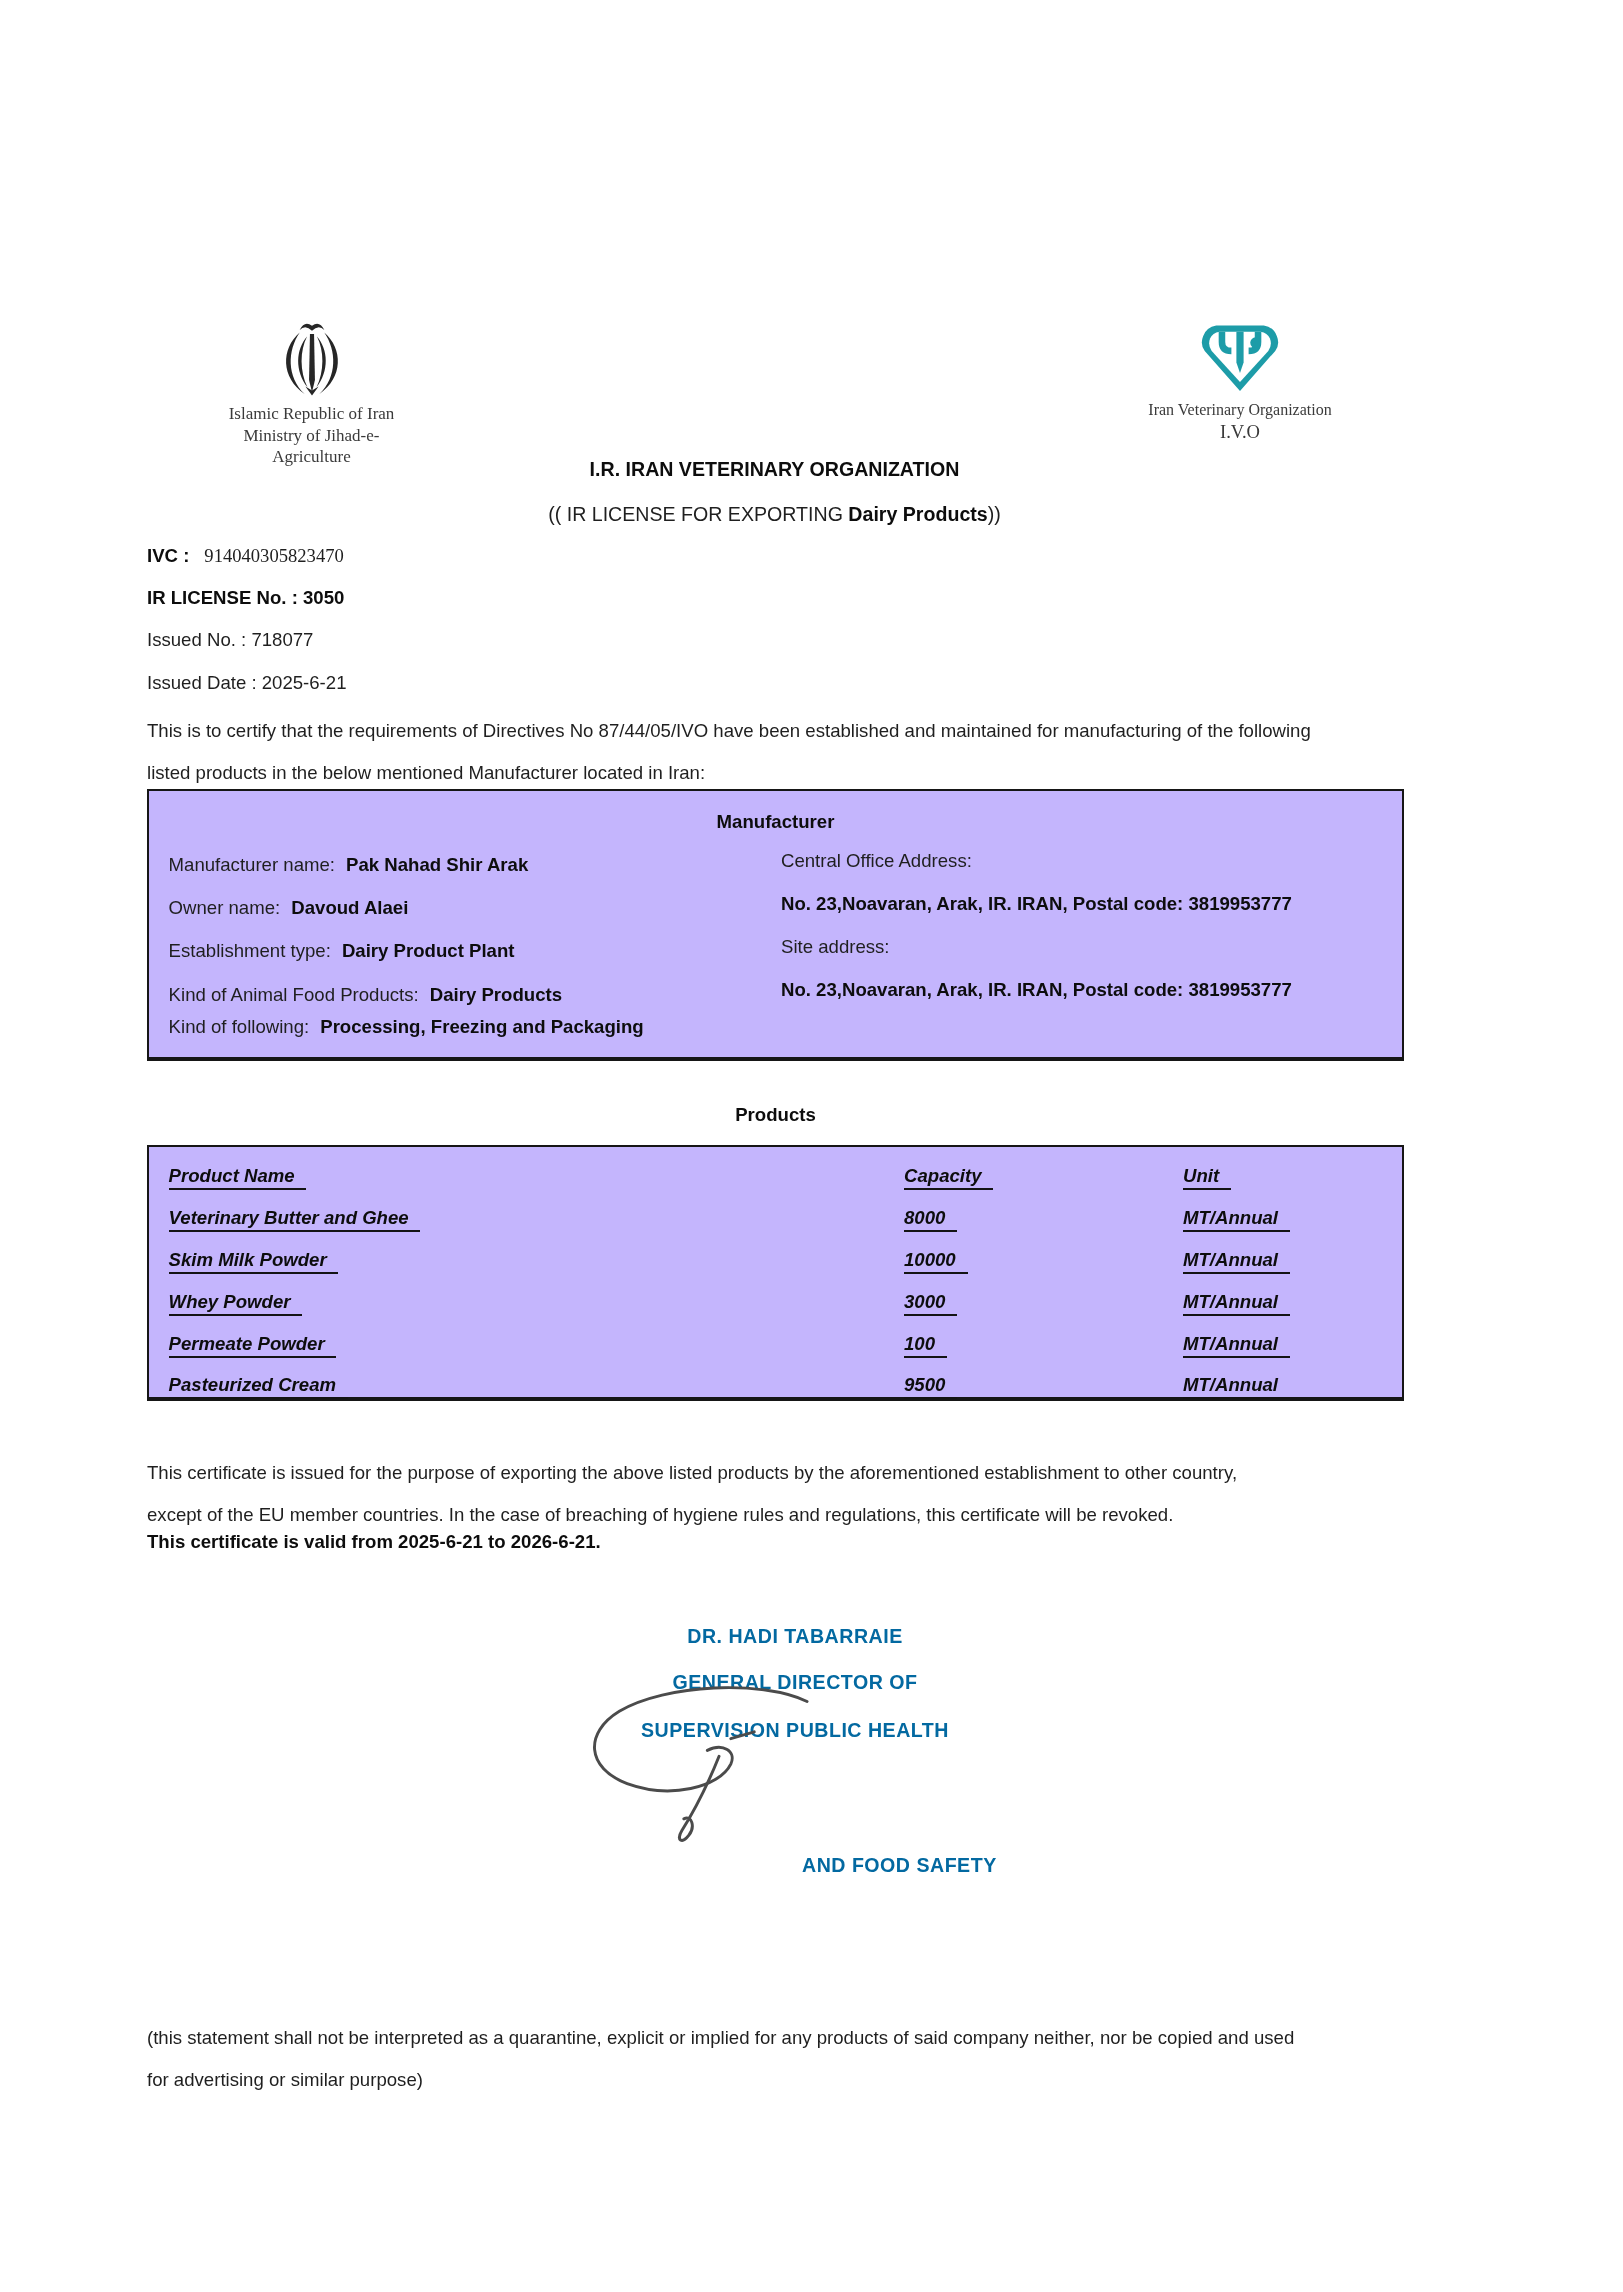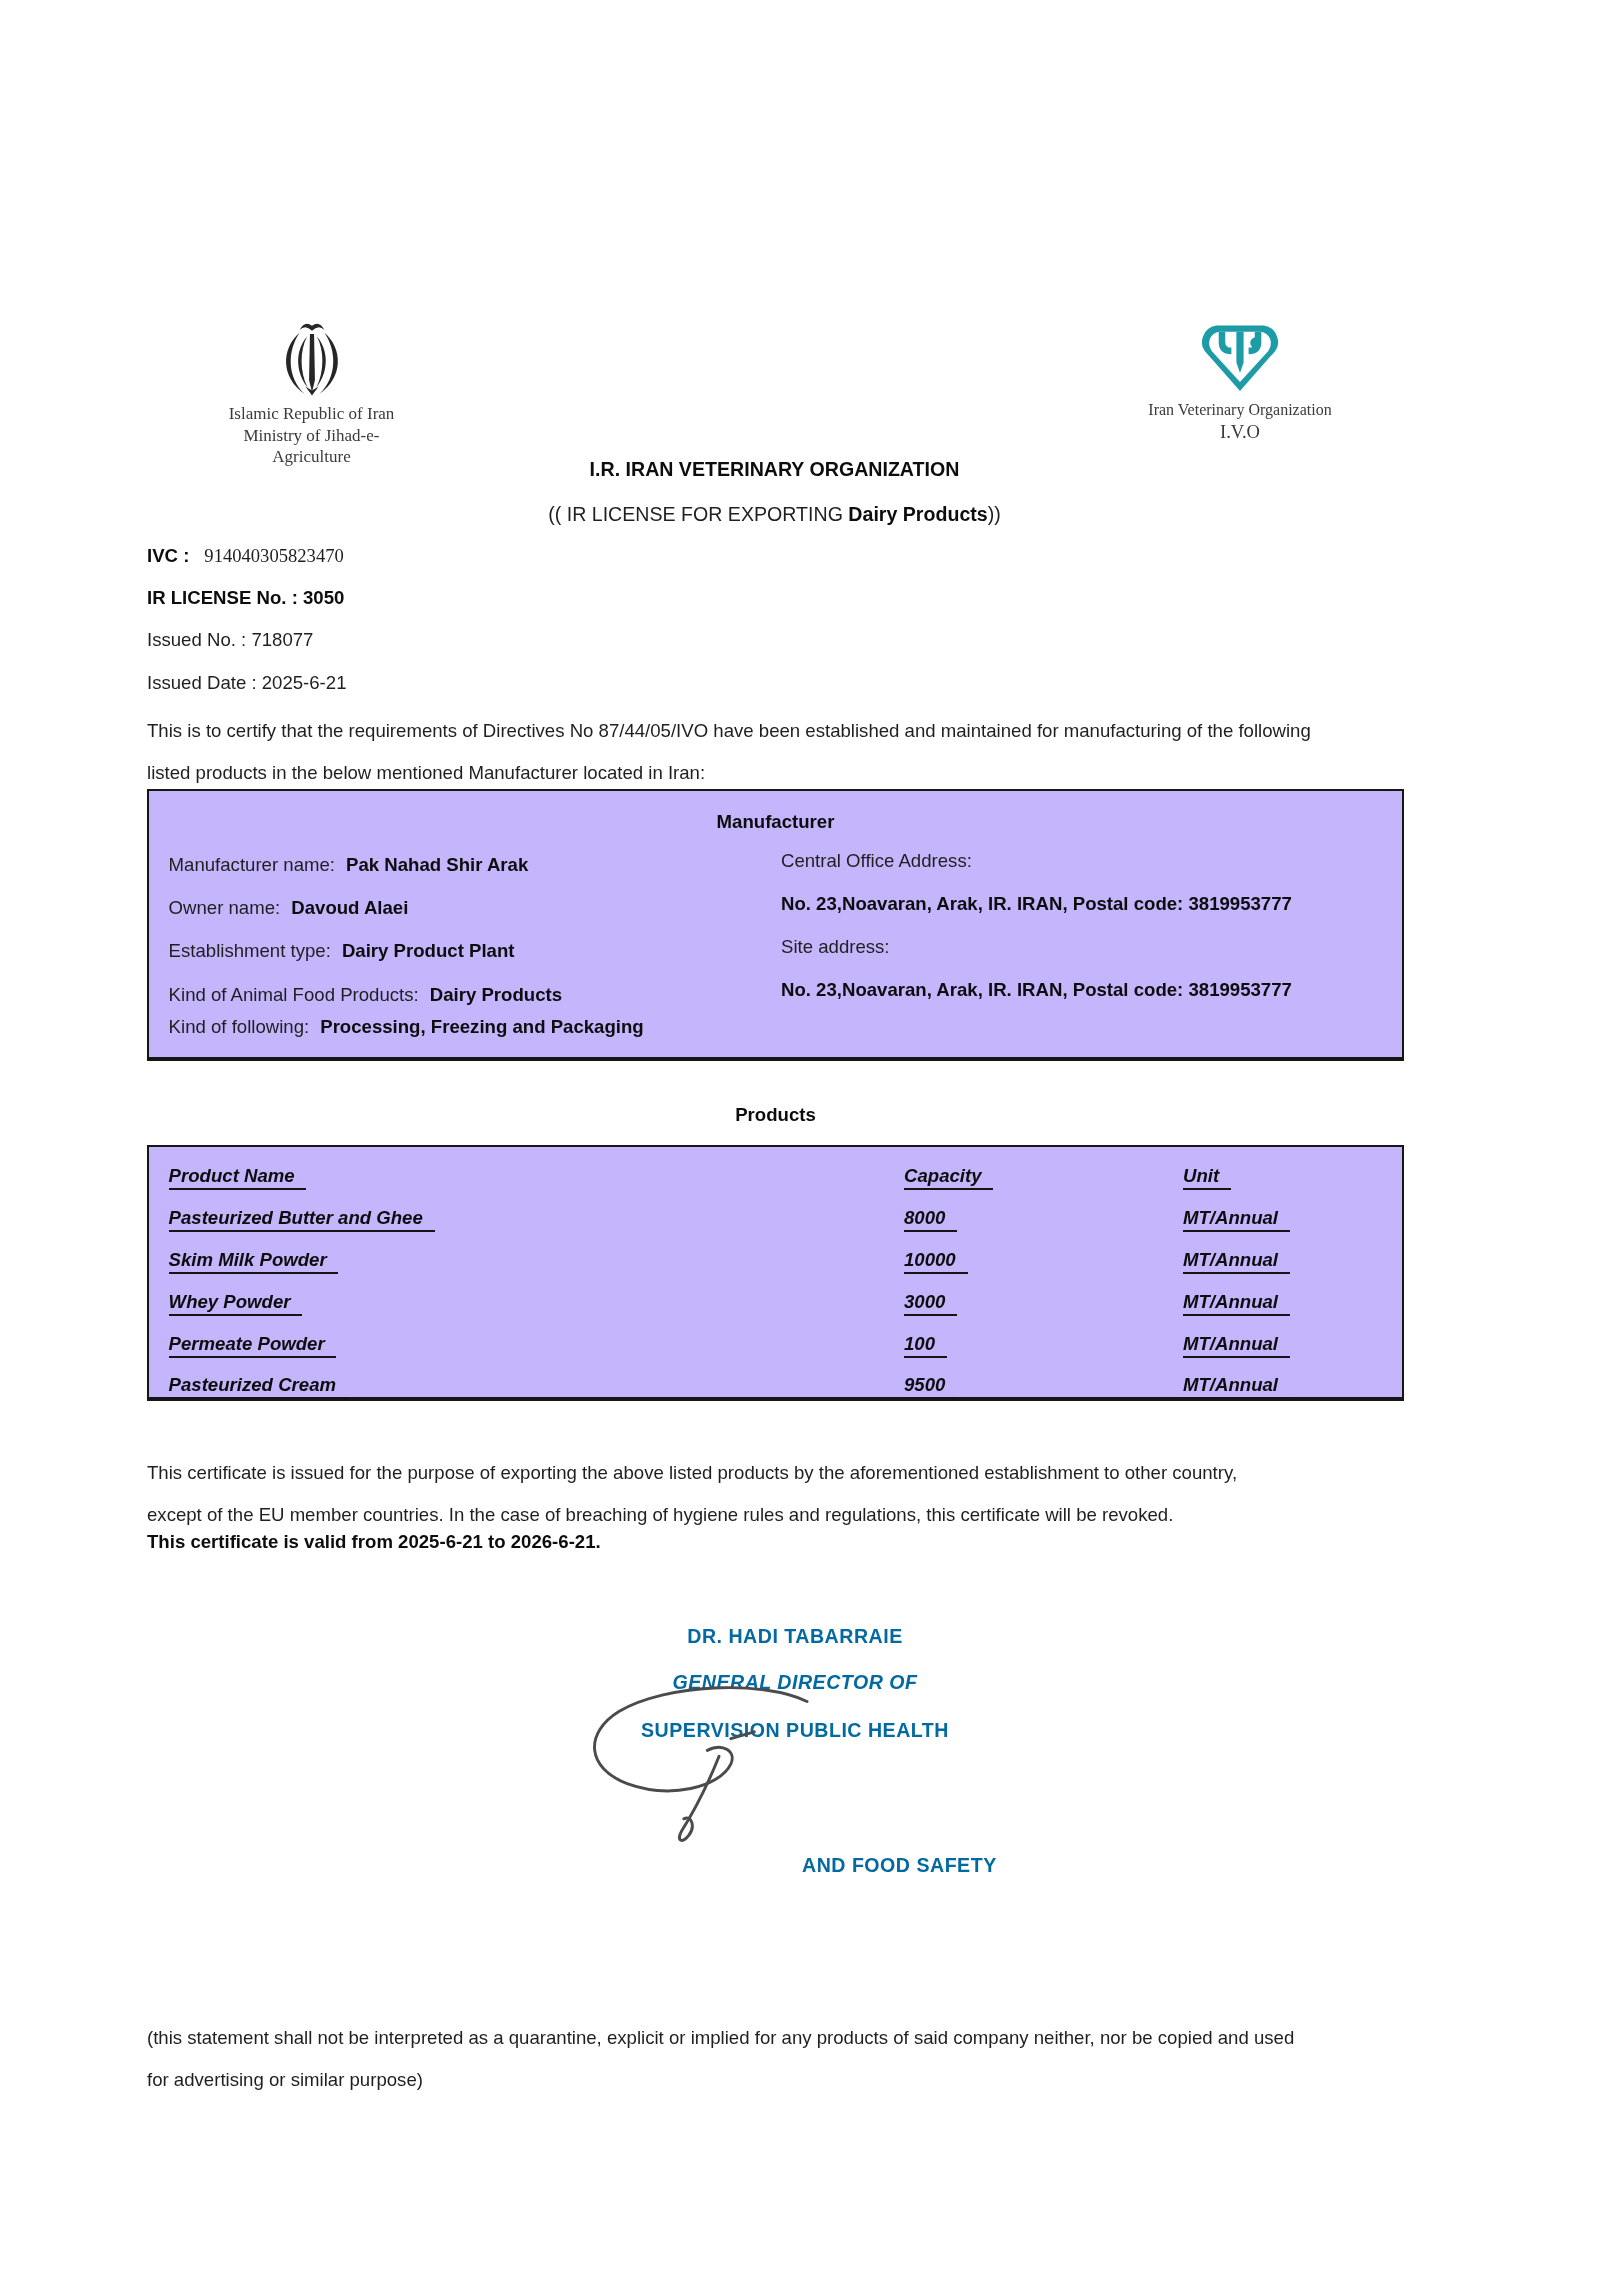--- a/index.html
+++ b/index.html
@@ -126,21 +126,21 @@
 
   <div class="abs b center" style="left:147px; top:1104px; width:1257px; font-size:18.6px;">Products</div>
 
   <div class="box" style="left:147px; top:1145px; width:1257px; height:256px;font-style:italic;">
 
     <div class="abs" style="left:19.6px;  top:17.6px;"><span class="u">Product Name</span></div>
     <div class="abs" style="left:755px; top:17.6px;"><span class="u">Capacity</span></div>
     <div class="abs" style="left:1034px;top:17.6px;"><span class="u">Unit</span></div>
 
     <div>
-      <div class="abs" style="left:19.6px;  top:60px;"><span class="u">Pasteurized Butter and Ghee</span></div>
+      <div class="abs" style="left:19.6px;  top:60px;"><span class="u">Veterinary Butter and Ghee</span></div>
       <div class="abs" style="left:755px; top:60px;"><span class="u">8000</span></div>
       <div class="abs" style="left:1034px;top:60px;"><span class="u">MT/Annual</span></div>
     </div>
     <div>
       <div class="abs" style="left:19.6px;  top:102px;"><span class="u">Skim Milk Powder</span></div>
       <div class="abs" style="left:755px; top:102px;"><span class="u">10000</span></div>
       <div class="abs" style="left:1034px;top:102px;"><span class="u">MT/Annual</span></div>
     </div>
     <div>
       <div class="abs" style="left:19.6px;  top:144px;"><span class="u">Whey Powder</span></div>
@@ -161,21 +161,21 @@
 
   <div class="abs" style="left:147px; top:1452px; width:1362px;">
     <div class="wrapline">This certificate is issued for the purpose of exporting the above listed products by the aforementioned establishment to other country,</div>
     <div class="wrapline">except of the EU member countries. In the case of breaching of hygiene rules and regulations, this certificate will be revoked.</div>
   </div>
 
   <div class="abs b line" style="left:147px; top:1521px;">This certificate is valid  from 2025-6-21 to 2026-6-21.</div>
 
   <div class="abs" style="left:147px; top:1625px; width:1296px;">
     <div class="abs sig-line" style="left:0; top:0;   width:100%; text-align:center;">DR. HADI TABARRAIE</div>
-    <div class="abs sig-line" style="left:0; top:46px; width:100%; text-align:center;font-style:italic;">GENERAL DIRECTOR  OF</div>
+    <div class="abs sig-line" style="left:0; top:46px; width:100%; text-align:center;">GENERAL DIRECTOR  OF</div>
     <div class="abs sig-line" style="left:0; top:94px; width:100%; text-align:center;">SUPERVISION PUBLIC HEALTH</div>
     <div class="abs sig-line" style="left:655px; top:229px; white-space:nowrap;">AND FOOD SAFETY</div>
   </div>
 
   <svg class="abs" style="left:576px; top:1678px;" width="247" height="178" viewBox="0 0 252 182">
     <g fill="none" stroke="#4b4b4b" stroke-width="3" stroke-linecap="round">
       <path d="M236 24 C190 2 92 6 44 34 C8 56 10 92 52 108 C96 124 146 112 158 88 C164 75 150 66 134 74"></path>
       <path d="M146 80 C134 110 118 140 108 156 C102 166 108 170 115 161 C122 152 118 140 110 144"></path>
       <path d="M158 62 L182 55"></path>
     </g>

